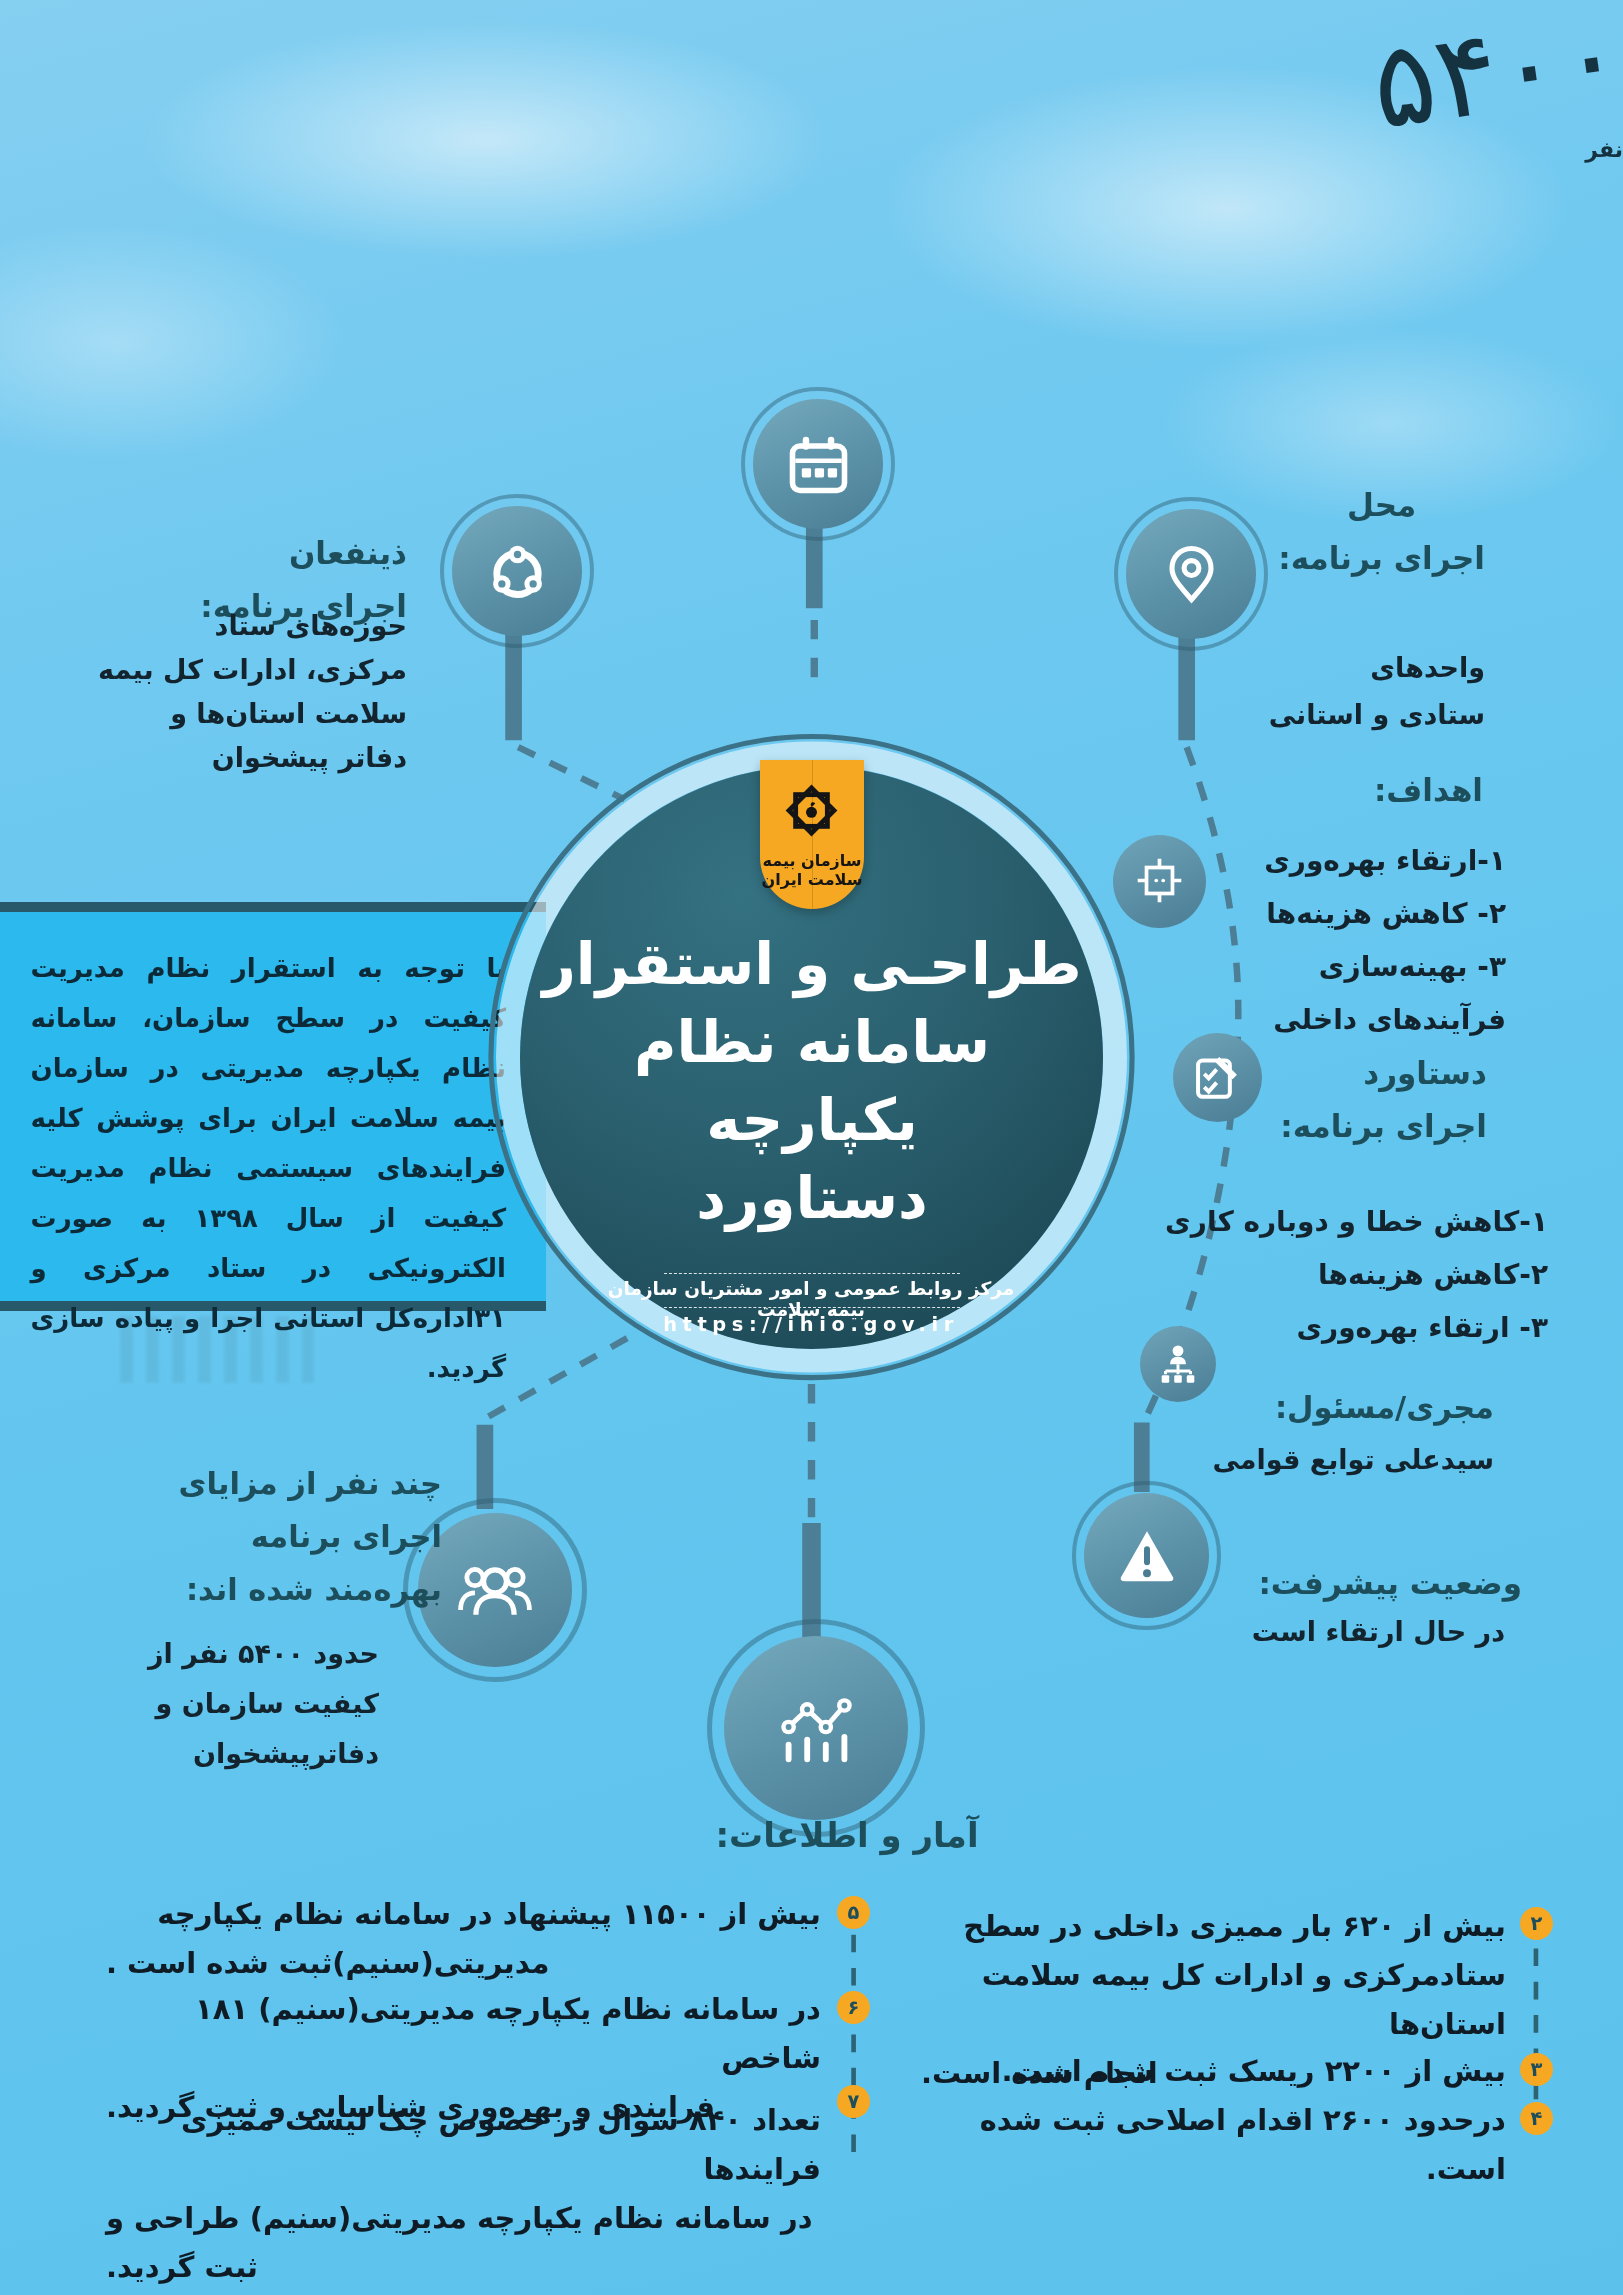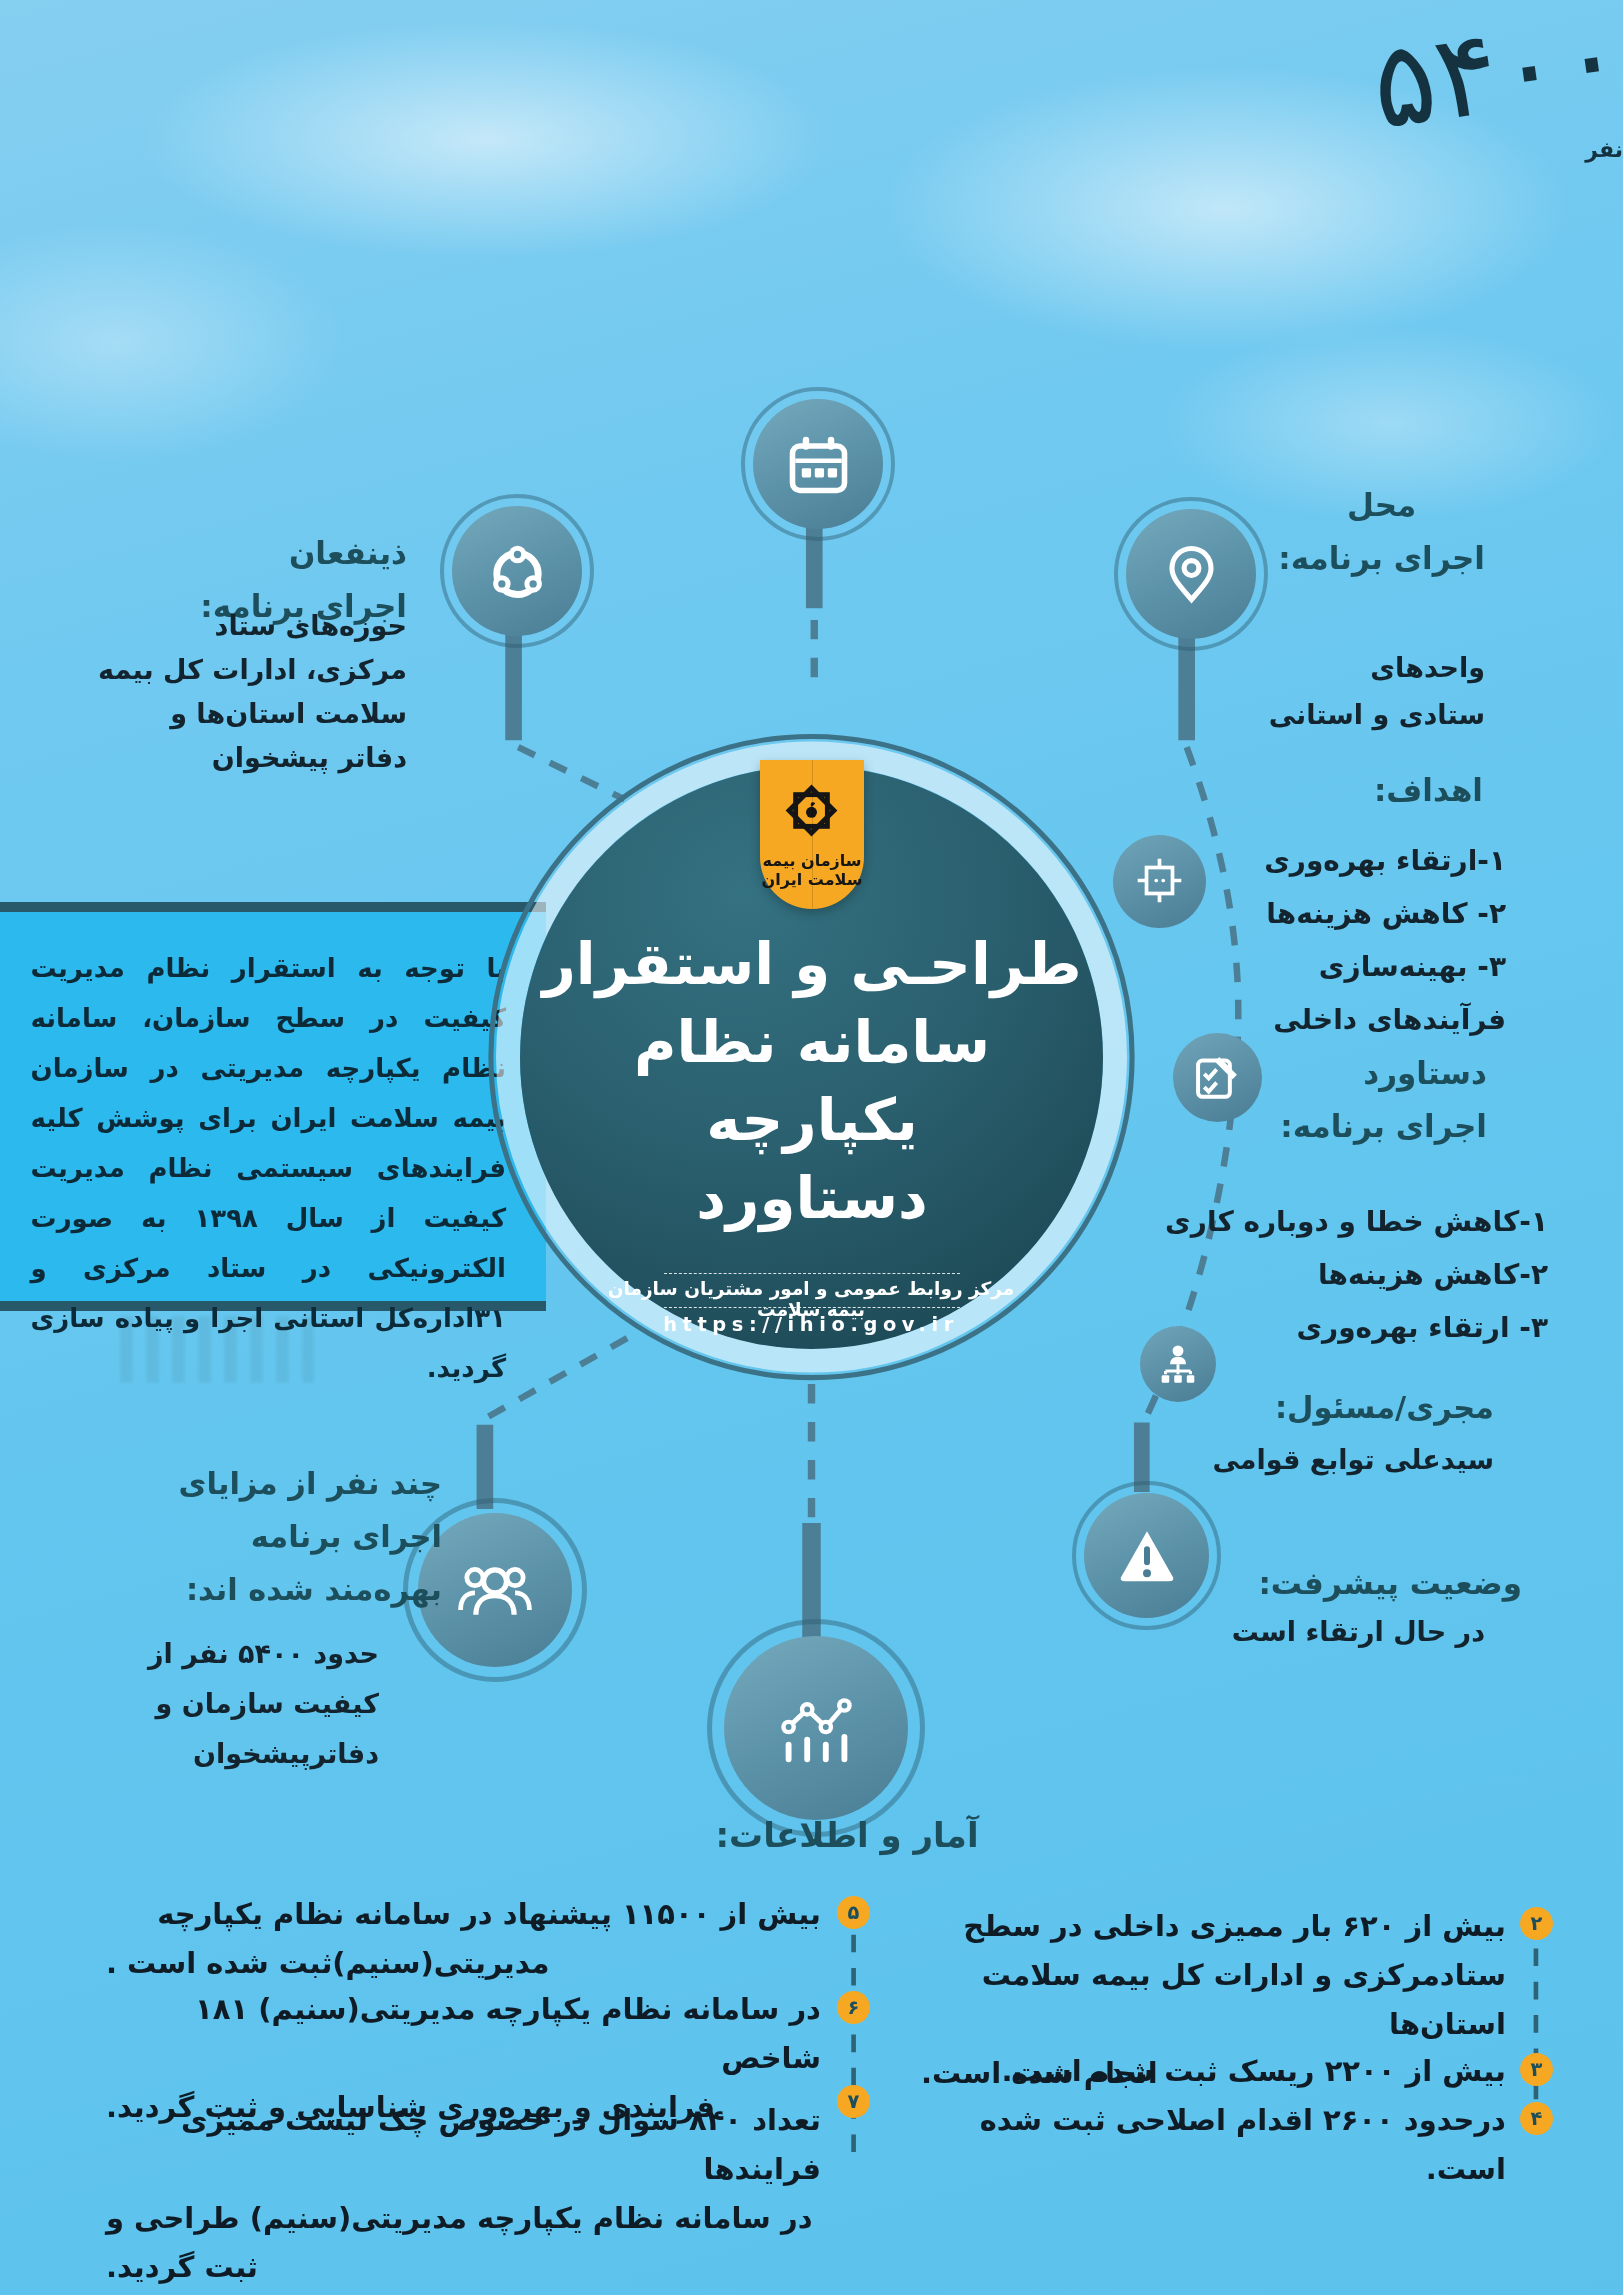--- a/index.html
+++ b/index.html
@@ -69,21 +69,21 @@
   .stk-body{right:1216px;top:604px;text-align:right;font-size:27px;line-height:44px;}
   .loc-title{right:138px;top:479px;text-align:center;font-size:31px;line-height:53px;}
   .loc-body{right:138px;top:644px;text-align:right;font-size:27px;line-height:47px;}
   .goals-title{right:140px;top:772px;text-align:right;font-size:31px;}
   .goals-body{right:117px;top:834px;text-align:right;font-size:28px;line-height:53px;}
   .ach-title{right:136px;top:1047px;text-align:right;font-size:31px;line-height:53px;}
   .ach-body{right:75px;top:1195px;text-align:right;font-size:28px;line-height:53px;}
   .exec-title{right:129px;top:1390px;text-align:right;font-size:30.5px;}
   .exec-body{right:129px;top:1444px;text-align:right;font-size:27px;}
   .prog-title{right:101px;top:1565px;text-align:right;font-size:31px;}
-  .prog-body{right:138px;top:1616px;text-align:center;font-size:27px;}
+  .prog-body{right:118px;top:1616px;text-align:center;font-size:27px;}
 
   .ben-number{left:181px;top:1320px;width:222px;text-align:center;
     font-family:"DejaVu Serif",serif;font-size:117px;color:#14323f;
     transform:rotate(-8deg);z-index:7;}
   .ben-unit{left:144px;top:1402px;font-size:22px;color:#14323f;font-weight:bold;z-index:7;}
   .ben-title{right:1181px;top:1457px;text-align:right;font-size:30.5px;line-height:53px;}
   .ben-body{right:1244px;top:1629px;text-align:right;font-size:27px;line-height:50px;}
 
   .stats-title{left:662px;top:1815px;width:370px;text-align:center;font-size:34px;}
   .stat-col{position:absolute;z-index:7;font-size:29px;font-weight:bold;color:#0f1c26;}

